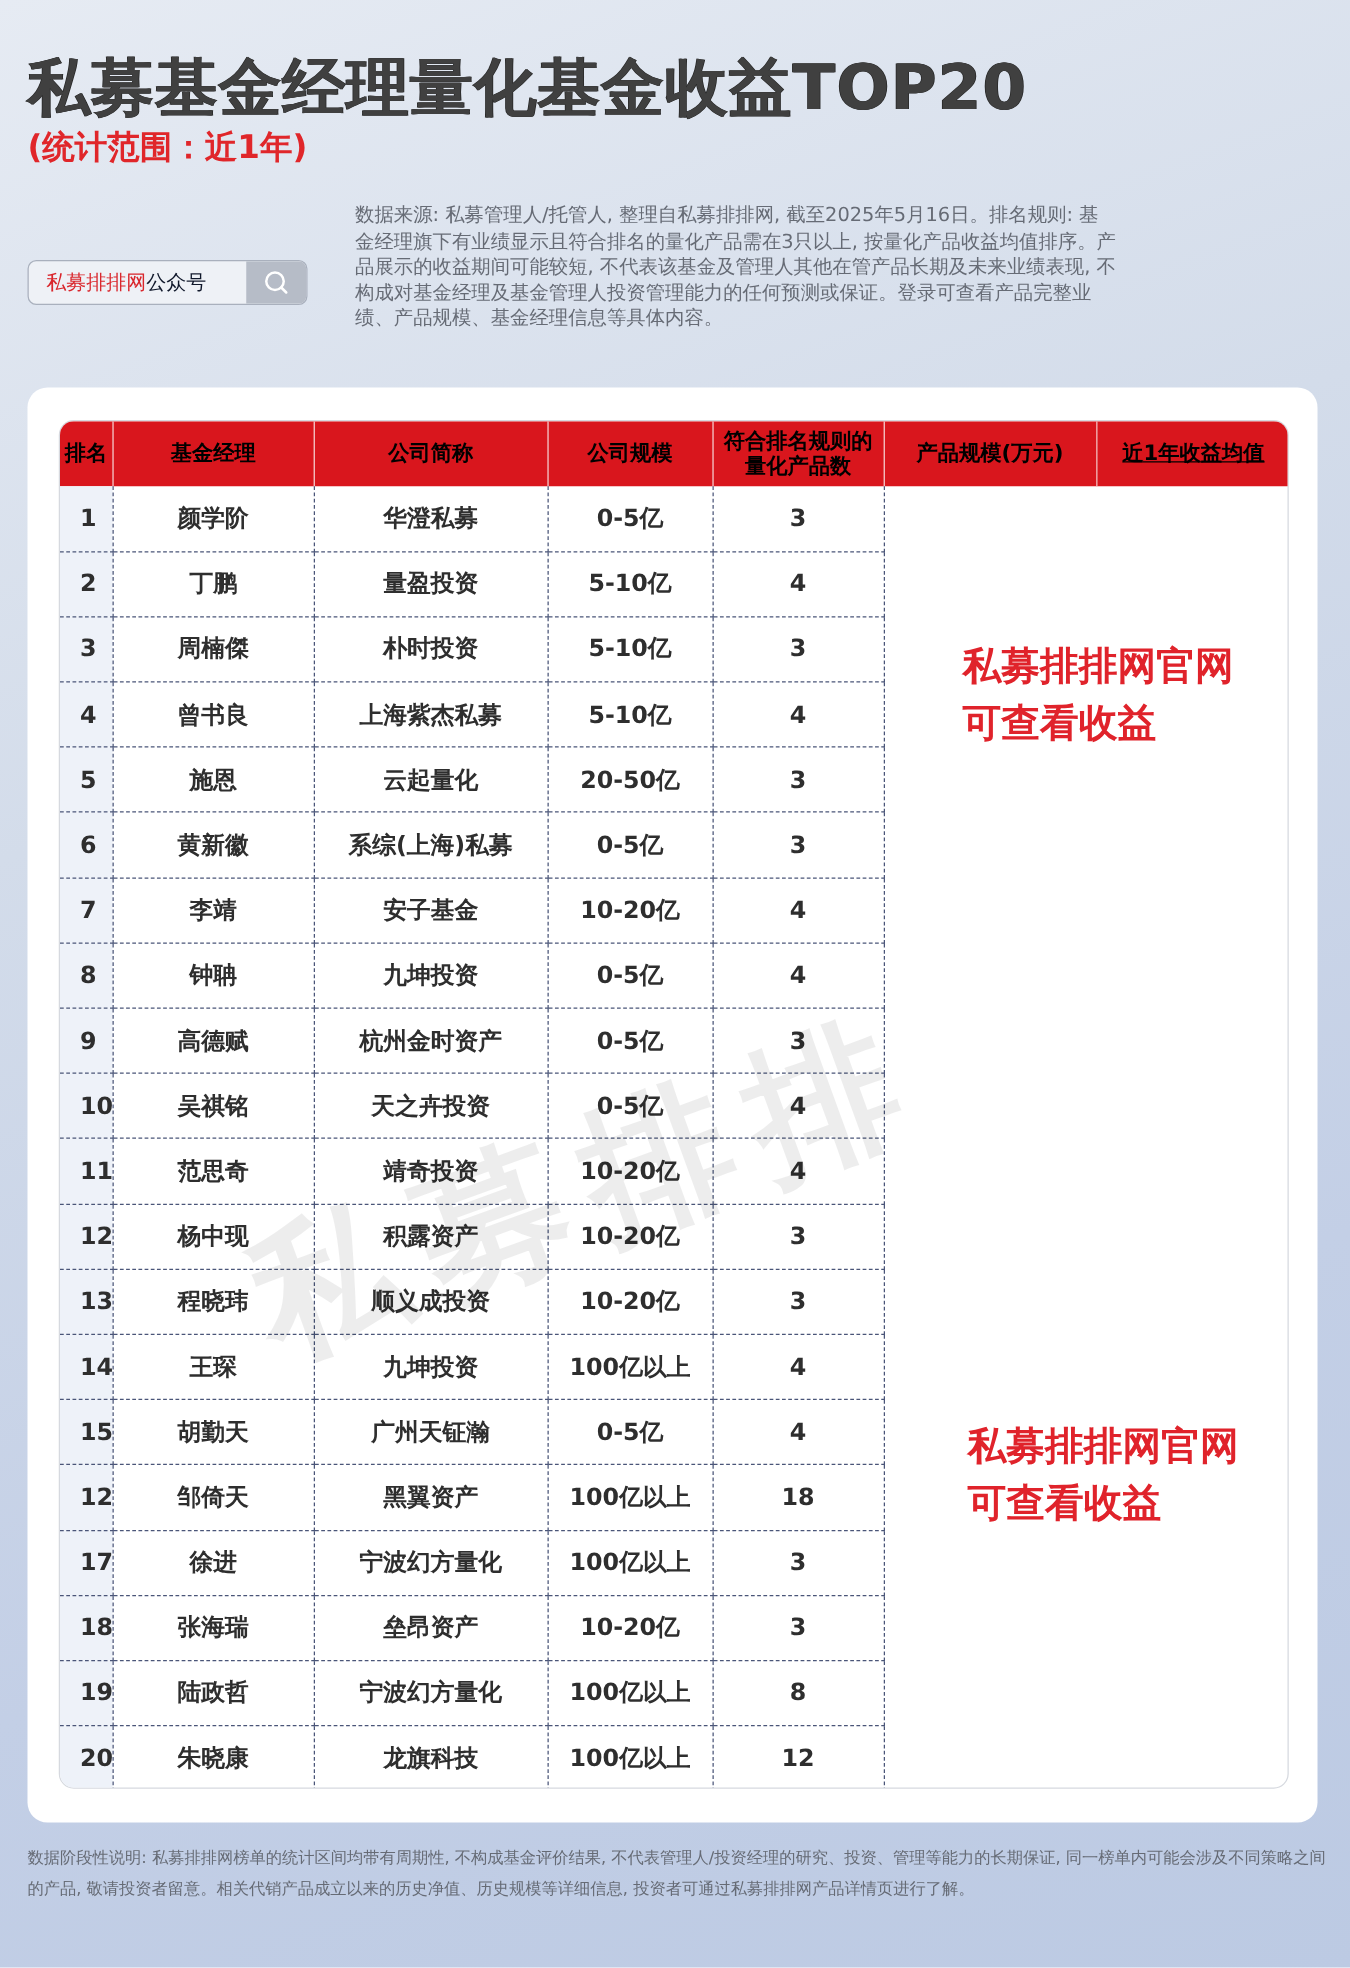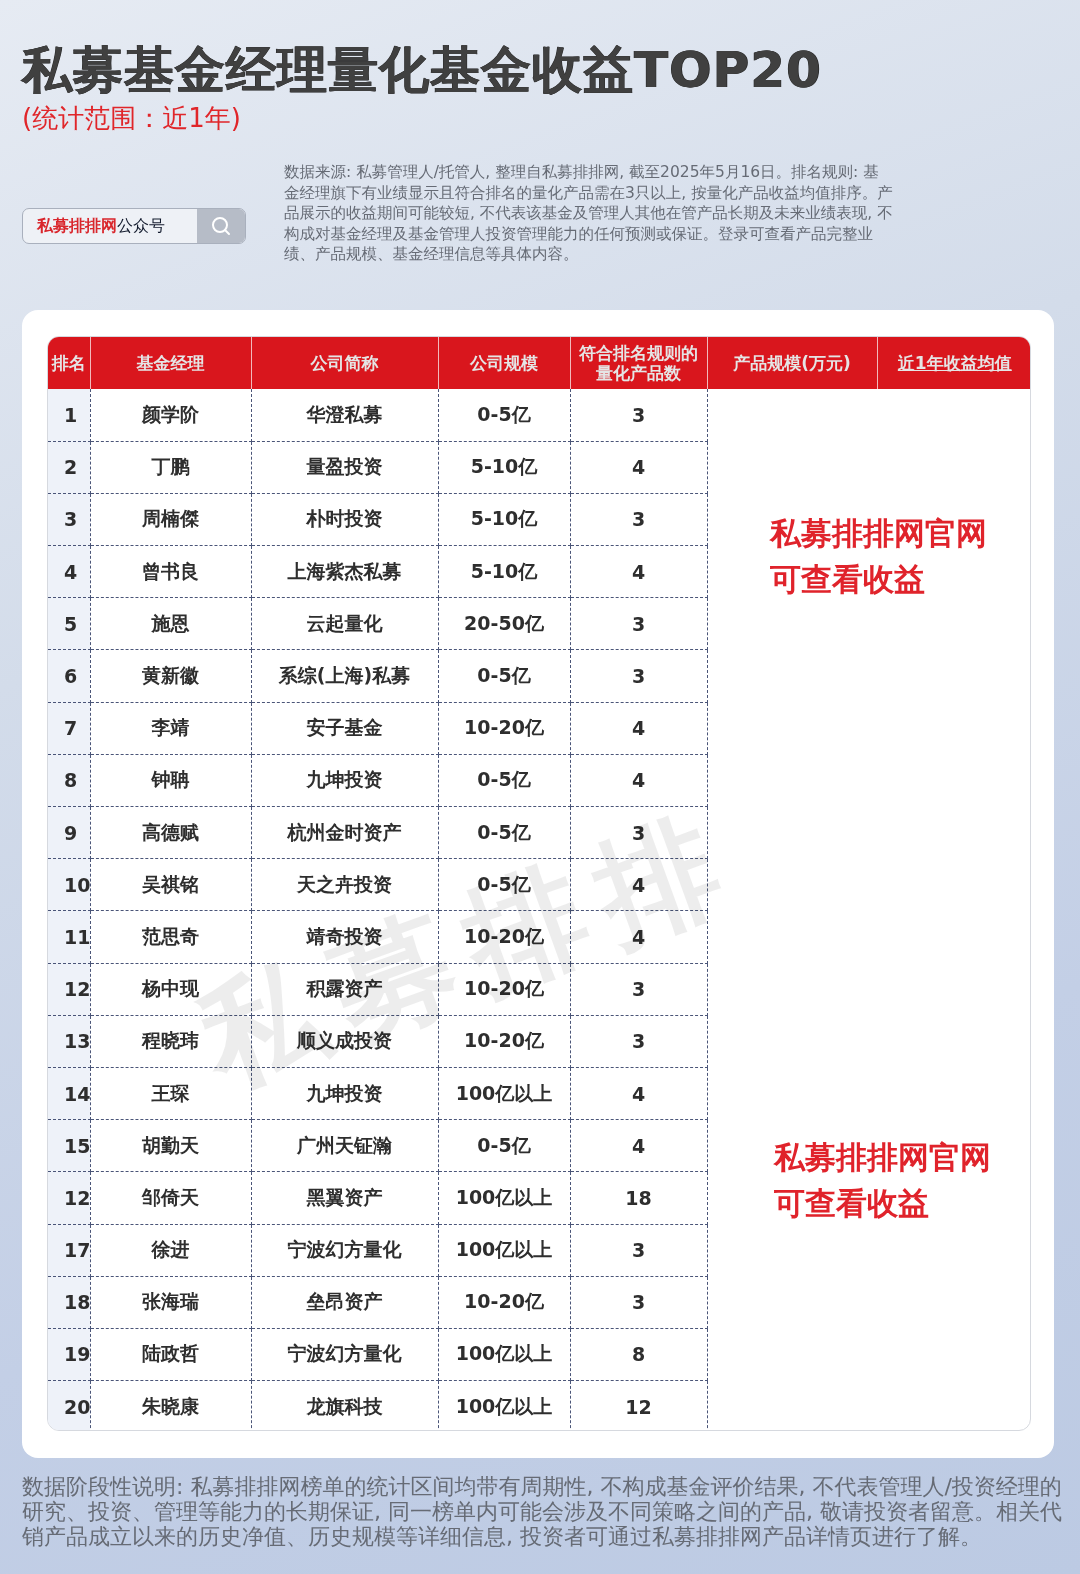--- a/index.html
+++ b/index.html
@@ -11,74 +11,74 @@
     color: #2b2b2b;
   }
   .title {
     position: absolute; left: 22px; top: 38px;
     font-size: 50px; font-weight: 900; color: #404040; letter-spacing: 1px;
     line-height: 64px; white-space: nowrap;
     text-shadow: 0.6px 0 0 #262626, -0.6px 0 0 #262626;
   }
   .subtitle {
     position: absolute; left: 22px; top: 100px;
-    font-size: 26px; font-weight: normal; color: #e0262a; line-height: 36px;
+    font-size: 26px; font-weight: bold; color: #e0262a; line-height: 36px;
     white-space: nowrap;
   }
   .search-box {
     position: absolute; left: 22px; top: 208px; width: 224px; height: 36px;
     border: 1px solid #a9b0bd; border-radius: 7px; background: #eef1f6;
     display: flex; overflow: hidden;
   }
   .search-text {
     flex: 1; display: flex; align-items: center; padding-left: 14px;
     font-size: 16px; white-space: nowrap;
   }
-  .search-brand { color: #d9262c; font-weight: bold; }
+  .search-brand { color: #d9262c; font-weight: normal; }
   .search-suffix { color: #0f172a; }
   .search-btn {
     width: 48px; background: #b6bcc7; display: flex; align-items: center; justify-content: center;
   }
   .notes {
     position: absolute; left: 264px; top: 162px; width: 610px;
     font-size: 15.5px; line-height: 20.5px; color: #666b75; margin-left: 20px;
   }
   .card {
     position: absolute; left: 22px; top: 310px; width: 1032px; height: 1148px;
     background: #ffffff; border-radius: 16px;
   }
   .table-wrap {
     position: absolute; left: 47px; top: 336px; width: 984px; height: 1095px;
     border: 1px solid #d6d9df; border-radius: 12px 12px 12px 12px; overflow: hidden;
     background: #fff;
   }
   table { border-collapse: collapse; table-layout: fixed; width: 984px; }
   th {
-    background: #d9161d; color: #e5e5e5; font-weight: bold; font-size: 17px;
+    background: #d9161d; color: #000000; font-weight: bold; font-size: 17px;
     height: 52px; border-right: 1px solid #f2b9bb; line-height: 20px;
   }
   th:last-child { border-right: none; text-decoration: underline; }
   td {
     height: 52.2px; text-align: center; font-size: 19px; font-weight: bold; color: #2e2e2e;
     border-right: 1px dashed #4a5578; border-bottom: 1px dashed #4a5578;
   }
   td.rank { background: #eef2f9; text-align: left; padding-left: 16px; }
   td.blank { border: none; background: transparent; }
   .promo {
     position: absolute; font-size: 31px; font-weight: bold; color: #e0232b; line-height: 46px;
     white-space: nowrap;
   }
   .watermark {
     position: absolute; left: 190px; top: 870px; font-size: 120px; font-weight: 900;
     color: rgba(0,0,0,0.07); transform: rotate(-20deg); white-space: nowrap; pointer-events: none;
     letter-spacing: 20px;
   }
   .footer {
     position: absolute; left: 22px; top: 1474px; width: 1040px;
-    font-size: 22px; line-height: 25px; color: #666b75;
+    font-size: 13px; line-height: 25px; color: #666b75;
   }
 </style>
 </head>
 <body>
 
 <div class="title">私募基金经理量化基金收益TOP20</div>
 <div class="subtitle">(统计范围：近1年)</div>
 
 <div class="search-box">
   <div class="search-text">

